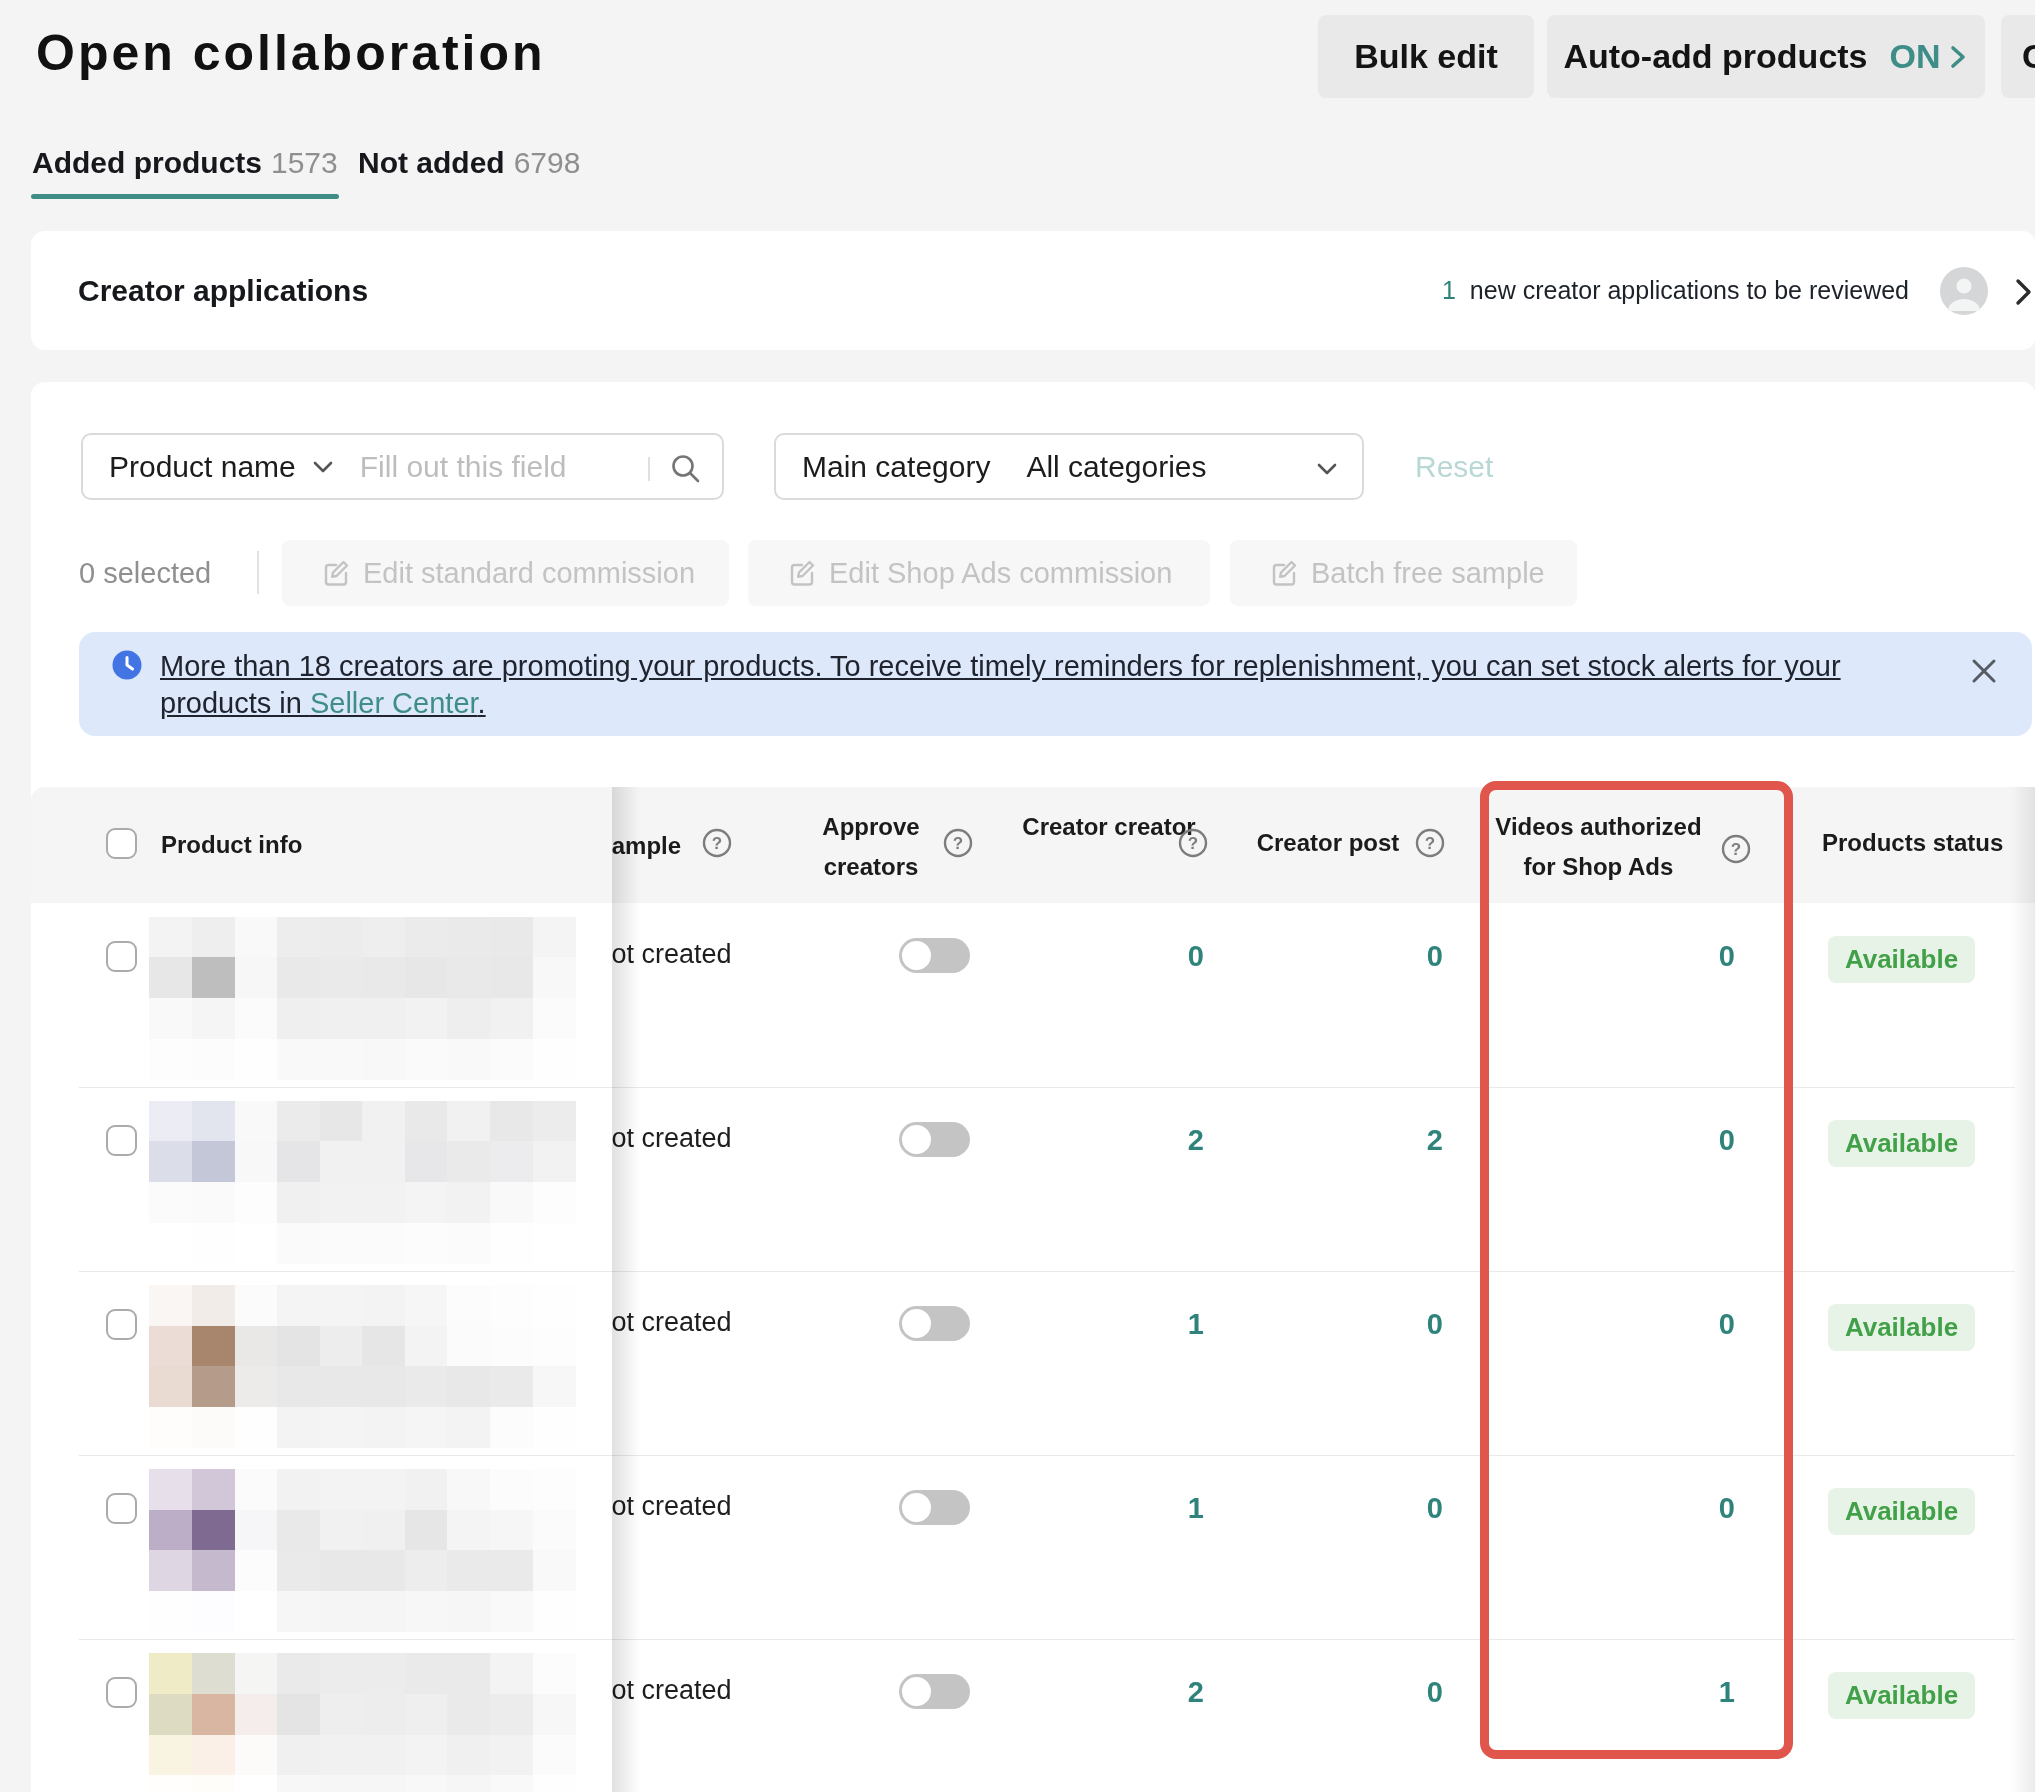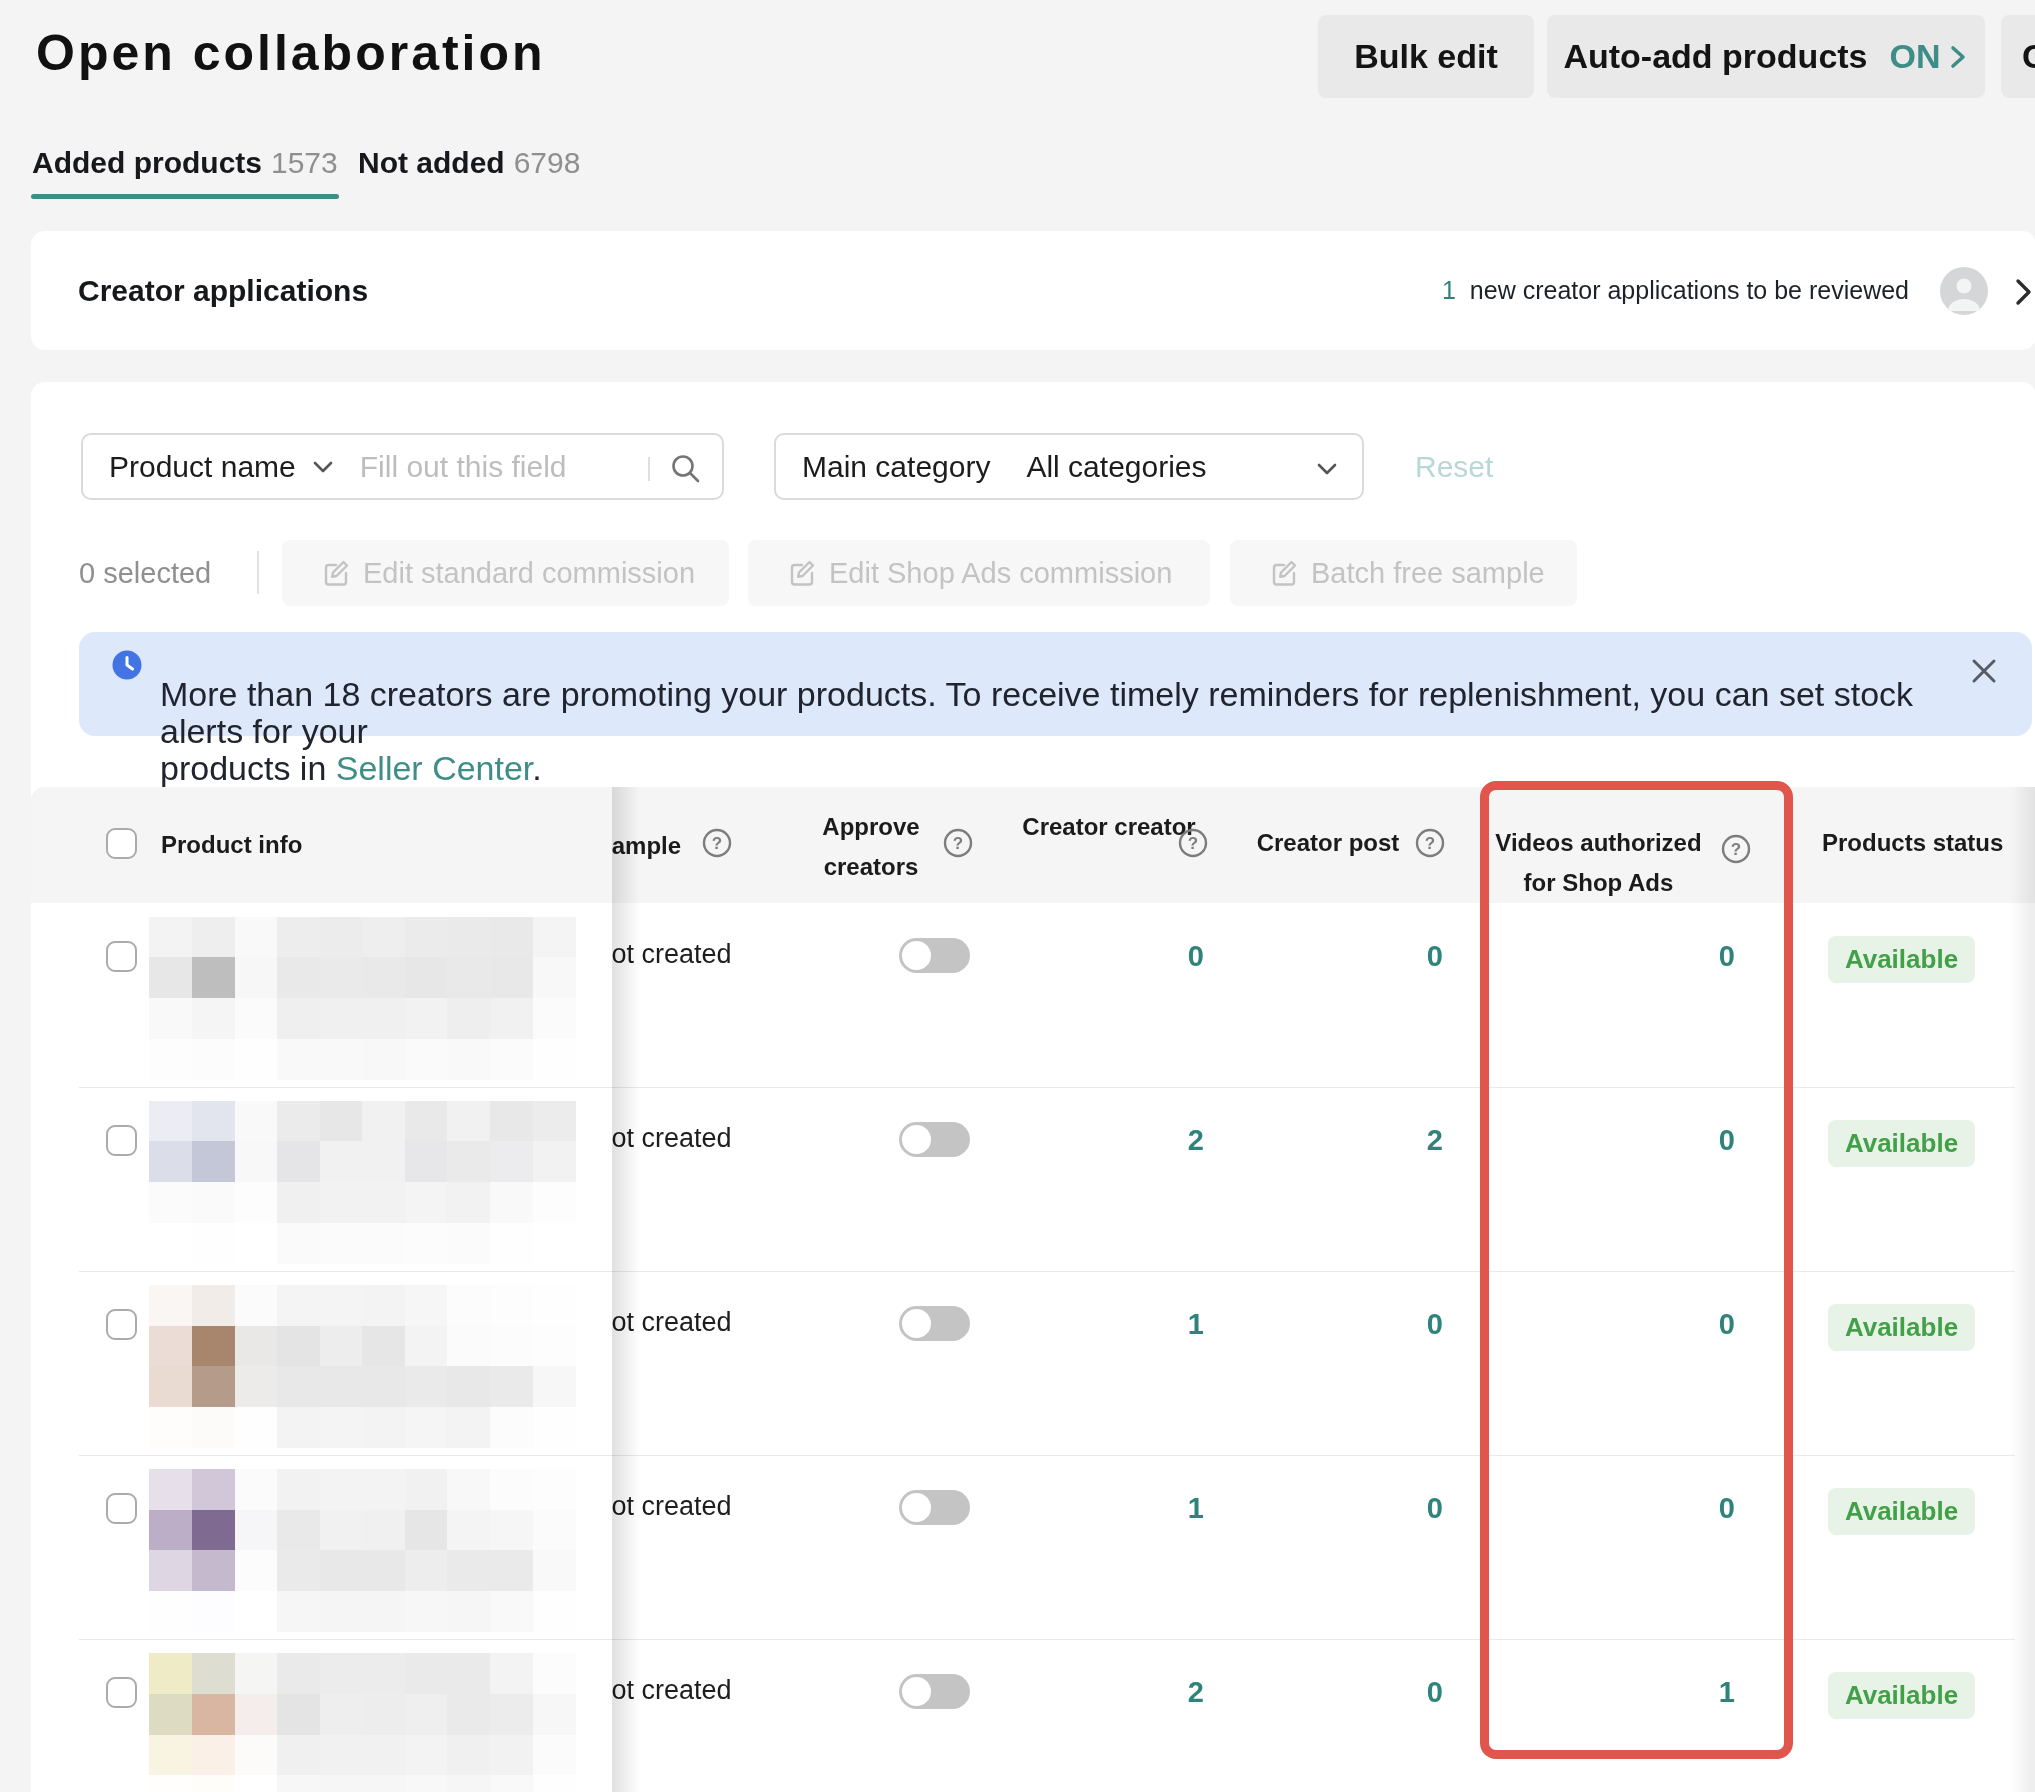--- a/index.html
+++ b/index.html
@@ -75,21 +75,21 @@
       </svg>Edit Shop Ads commission</div>
 <div class="gbtn" style="left:1230px;width:347px;padding-left:40px;"><svg width="28" height="28" viewBox="0 0 28 28">
         <path d="M24 14 v9 a2.5 2.5 0 0 1 -2.5 2.5 H6.5 A2.5 2.5 0 0 1 4 23 V8.5 A2.5 2.5 0 0 1 6.5 6 H14" fill="none" stroke="#c3c3c3" stroke-width="2.4" stroke-linecap="round"></path>
         <path d="M11 13.5 L21.5 3 l3.5 3.5 L14.5 17 l-4.3 0.8 z" fill="none" stroke="#c3c3c3" stroke-width="2.4" stroke-linejoin="round"></path>
       </svg>Batch free sample</div>
 <div class="ab" style="left:79px;top:632px;width:1953px;height:104px;background:#dde8fb;border-radius:16px;"></div>
 <div class="ab" style="left:112px;top:650px;"><svg width="30" height="30" viewBox="0 0 30 30">
         <circle cx="15" cy="15" r="14.5" fill="#4274e4"></circle>
         <path d="M15 7.5 V15 L20.5 19" fill="none" stroke="#fff" stroke-width="3" stroke-linecap="round" stroke-linejoin="round"></path>
       </svg></div>
-<div class="ab" style="left:160px;top:676px;font-size:34px;color:#20242e;line-height:37px;">More than 18 creators are promoting your products. To receive timely reminders for replenishment, you can set stock alerts for your<br>products in <span style="color:#3e8e87;">Seller Center</span>.</div>
+<div class="ab" style="left:160px;top:648px;font-size:29px;color:#20242e;line-height:37px;text-decoration:underline;">More than 18 creators are promoting your products. To receive timely reminders for replenishment, you can set stock alerts for your<br>products in <span style="color:#3e8e87;">Seller Center</span>.</div>
 <div class="ab" style="left:1969px;top:656px;"><svg width="30" height="30" viewBox="0 0 30 30">
         <path d="M5 5 L25 25 M25 5 L5 25" stroke="#575c64" stroke-width="3" stroke-linecap="round"></path>
       </svg></div>
 <div class="ab" style="left:31px;top:787px;width:2005px;height:116px;background:#f5f5f6;border-radius:14px 0 0 0;"></div>
 <div class="cb" style="left:106px;top:828px;"></div>
 <div class="ab" style="left:161px;top:787px;height:116px;display:flex;align-items:center;font-size:24px;font-weight:700;color:#1b1b1b;">Product info</div>
 <div class="ab" style="left:611px;top:832px;width:79px;overflow:hidden;white-space:nowrap;font-size:24px;font-weight:700;color:#1b1b1b;"><span style="display:inline-block;margin-left:-70px;">Free sample</span></div>
 <div class="q" style="left:702px;top:828px;"><svg width="30" height="30" viewBox="0 0 30 30">
         <circle cx="15" cy="15" r="13" fill="none" stroke="#7d7d7d" stroke-width="2.4"></circle>
         <text x="15" y="21" font-size="17" font-weight="700" fill="#7d7d7d" text-anchor="middle" font-family="Liberation Sans">?</text>
@@ -102,21 +102,21 @@
 <div class="hcell" style="left:1020px;top:807px;width:178px;line-height:40px;">Creator creator</div>
 <div class="q" style="left:1178px;top:828px;"><svg width="30" height="30" viewBox="0 0 30 30">
         <circle cx="15" cy="15" r="13" fill="none" stroke="#7d7d7d" stroke-width="2.4"></circle>
         <text x="15" y="21" font-size="17" font-weight="700" fill="#7d7d7d" text-anchor="middle" font-family="Liberation Sans">?</text>
       </svg></div>
 <div class="hcell" style="left:1239px;top:824px;width:178px;">Creator post</div>
 <div class="q" style="left:1415px;top:828px;"><svg width="30" height="30" viewBox="0 0 30 30">
         <circle cx="15" cy="15" r="13" fill="none" stroke="#7d7d7d" stroke-width="2.4"></circle>
         <text x="15" y="21" font-size="17" font-weight="700" fill="#7d7d7d" text-anchor="middle" font-family="Liberation Sans">?</text>
       </svg></div>
-<div class="hcell" style="left:1470px;top:807px;width:257px;line-height:40px;margin-top:16px;">Videos authorized<br>for Shop Ads</div>
+<div class="hcell" style="left:1470px;top:807px;width:257px;line-height:40px;">Videos authorized<br>for Shop Ads</div>
 <div class="q" style="left:1721px;top:834px;"><svg width="30" height="30" viewBox="0 0 30 30">
         <circle cx="15" cy="15" r="13" fill="none" stroke="#7d7d7d" stroke-width="2.4"></circle>
         <text x="15" y="21" font-size="17" font-weight="700" fill="#7d7d7d" text-anchor="middle" font-family="Liberation Sans">?</text>
       </svg></div>
 <div class="hcell" style="left:1822px;top:824px;width:248px;text-align:left;white-space:nowrap;">Products status</div>
 <div class="cb" style="left:106px;top:941px;"></div>
 <div class="ab" style="left:149px;top:917px;width:43px;height:41px;background:#f3f3f3;"></div>
 <div class="ab" style="left:192px;top:917px;width:43px;height:41px;background:#eeeeee;"></div>
 <div class="ab" style="left:235px;top:917px;width:43px;height:41px;background:#f9f9f9;"></div>
 <div class="ab" style="left:277px;top:917px;width:43px;height:41px;background:#ededed;"></div>

